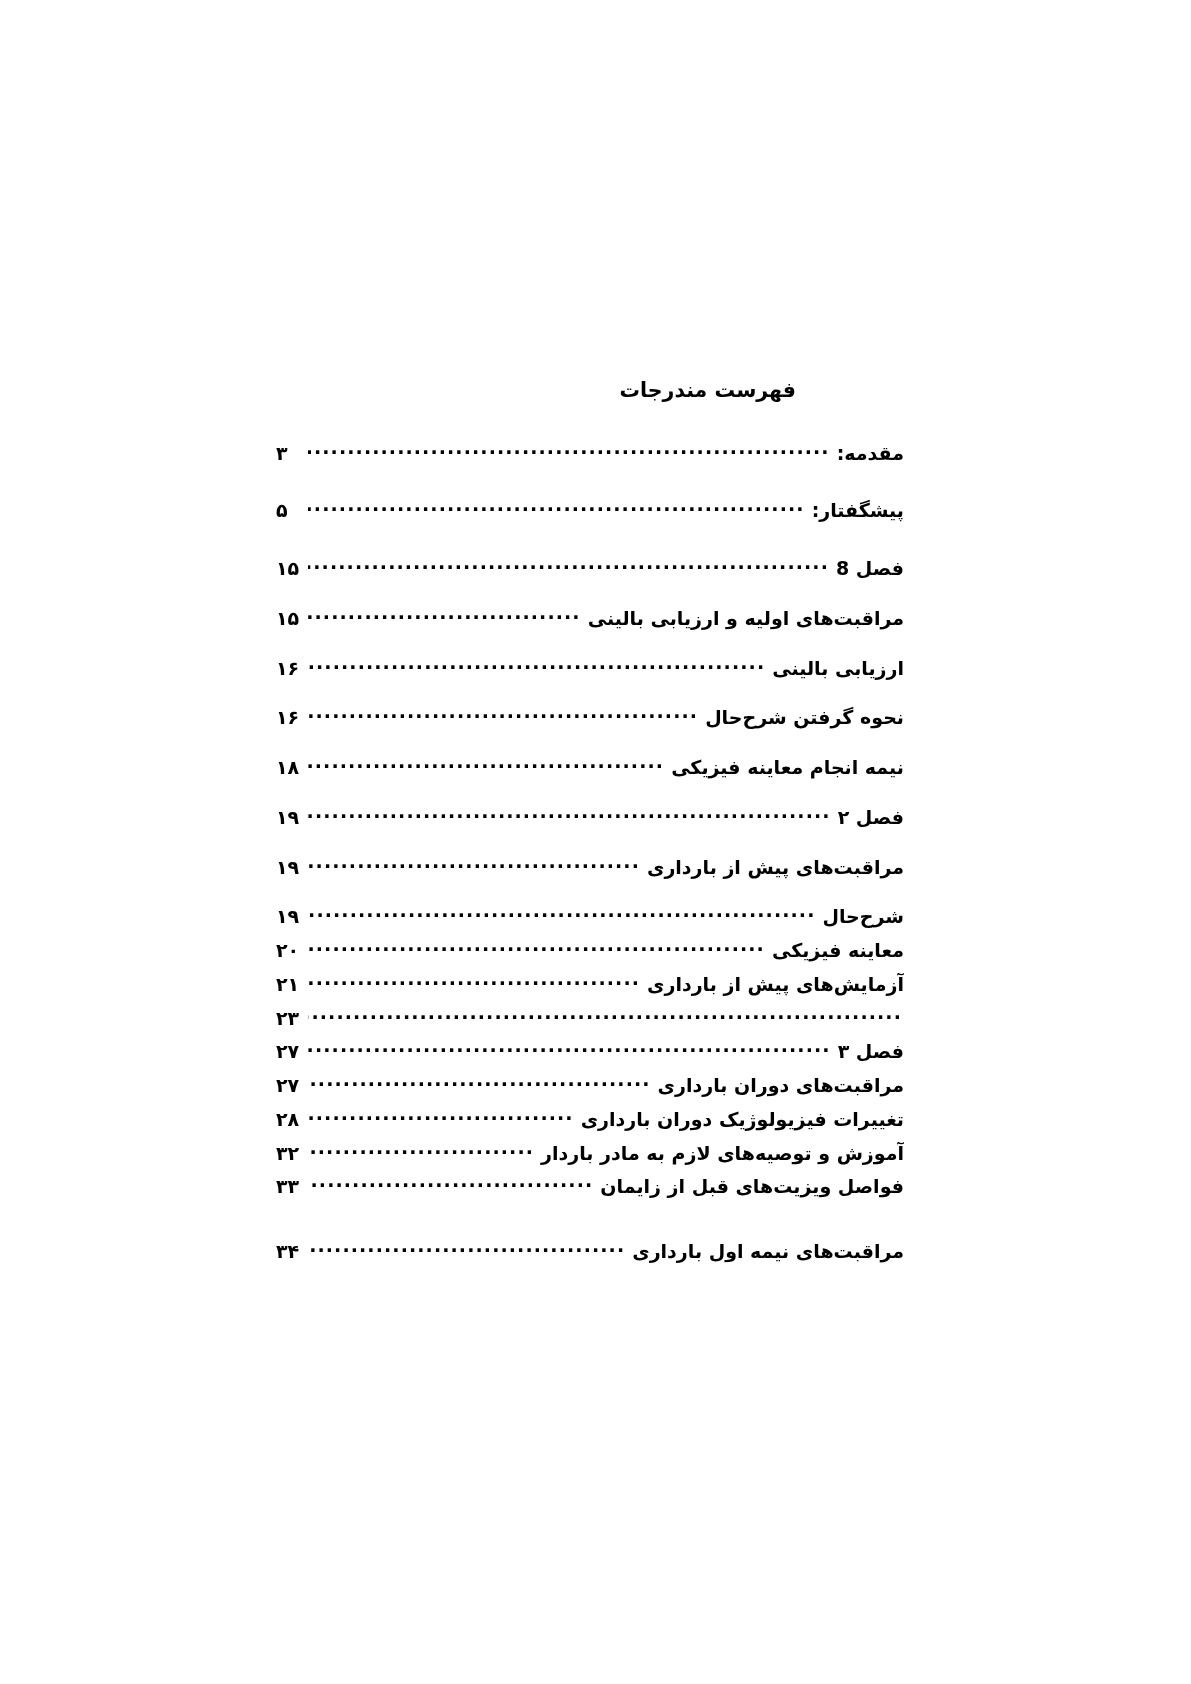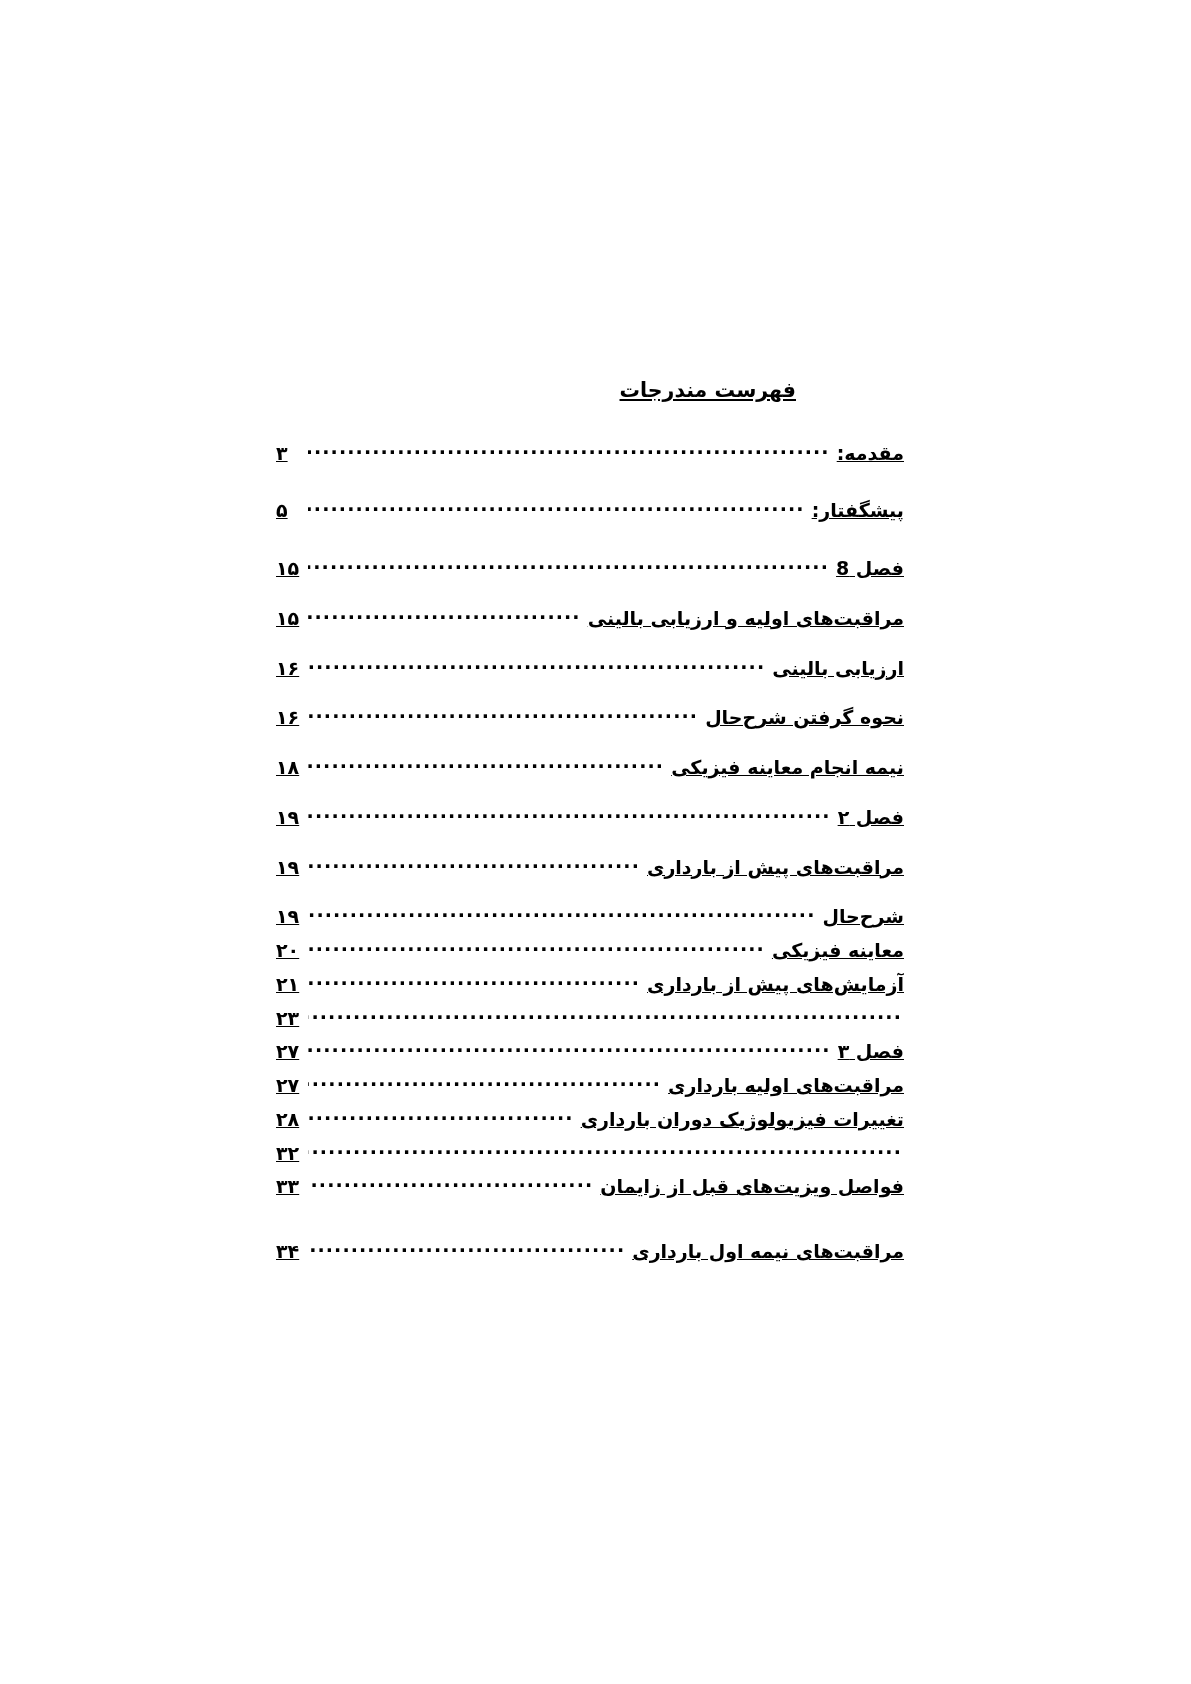--- a/index.html
+++ b/index.html
@@ -24,21 +24,20 @@
   }
 
   
   .toc-block {
     position: absolute;
     right: 287px;      
     left: 276px;       
     top: 378px;
     direction: rtl;
     text-align: right;
-    text-decoration: underline;
   }
 
   .toc-title {
     font-weight: bold;
     font-size: 20.5px;
     line-height: 1.2;
     letter-spacing: 0px;
     margin: 0 0 38px 0;
     text-align: right;
     padding-right: 108px;
@@ -174,30 +173,31 @@
         <div class="toc-entry gap-sm">
           <span class="leader"></span>
           <span class="entry-page">۲۳</span>
         </div>
         <div class="toc-entry gap-sm">
           <span class="entry-title">فصل ۳</span>
           <span class="leader"></span>
           <span class="entry-page">۲۷</span>
         </div>
         <div class="toc-entry gap-sm">
-          <span class="entry-title">مراقبت‌های اولیه بارداری</span>
+          <span class="entry-title">مراقبت‌های دوران بارداری</span>
           <span class="leader"></span>
           <span class="entry-page">۲۷</span>
         </div>
         <div class="toc-entry gap-sm">
           <span class="entry-title">تغییرات فیزیولوژیک دوران بارداری</span>
           <span class="leader"></span>
           <span class="entry-page">۲۸</span>
         </div>
         <div class="toc-entry gap-sm">
+          <span class="entry-title">آموزش و توصیه‌های لازم به مادر باردار</span>
           <span class="leader"></span>
           <span class="entry-page">۳۲</span>
         </div>
         <div class="toc-entry gap-xl">
           <span class="entry-title">فواصل ویزیت‌های قبل از زایمان</span>
           <span class="leader"></span>
           <span class="entry-page">۳۳</span>
         </div>
         <div class="toc-entry gap-sm">
           <span class="entry-title">مراقبت‌های نیمه اول بارداری</span>

